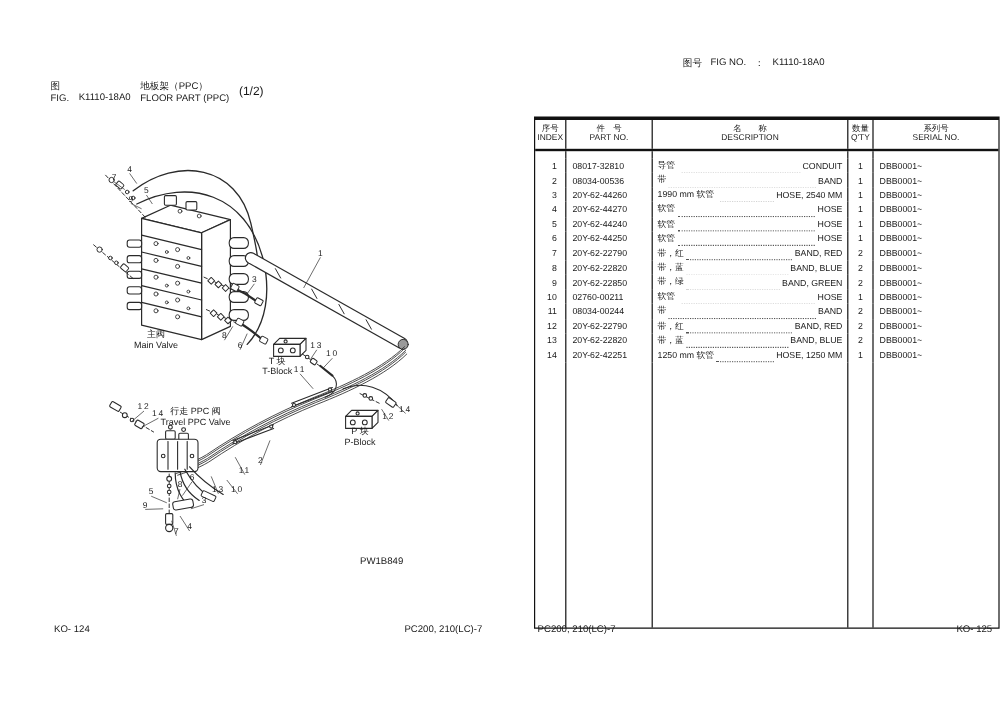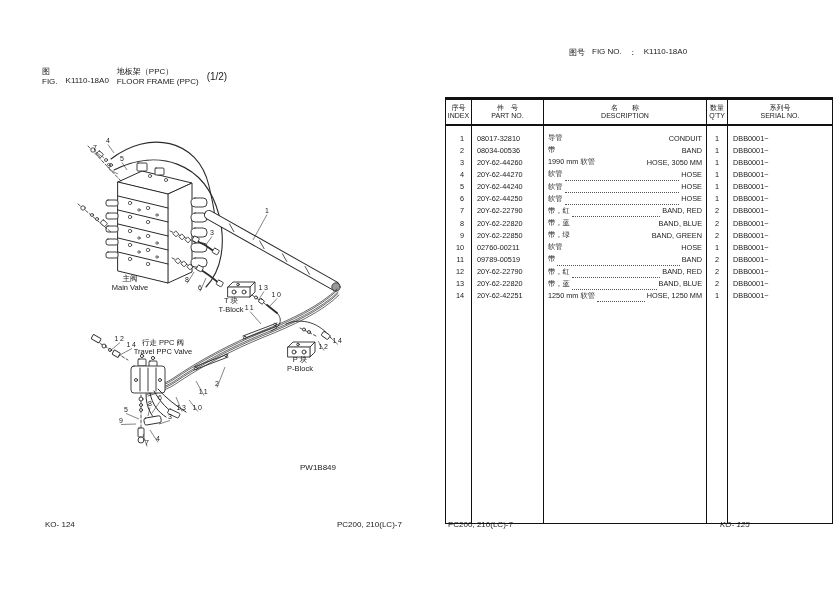--- a/index.html
+++ b/index.html
@@ -41,21 +41,21 @@
 <body>
 
 <div class="abs" id="hdr-left">
   <div class="stack">
     <span>图</span>
     <span>FIG.</span>
   </div>
   <div style="margin-bottom:1px;">K1110-18A0</div>
   <div class="stack">
     <span>地板架（PPC）</span>
-    <span>FLOOR FRAME (PPC)</span>
+    <span>FLOOR PART (PPC)</span>
   </div>
   <div class="sheet">(1/2)</div>
 </div>
 
 <div class="abs" id="hdr-right">
   <span>图号</span>
   <span>FIG NO.</span>
   <span>：</span>
   <span>K1110-18A0</span>
 </div>
@@ -350,21 +350,21 @@
         <span class="desc-dots"></span>
         <span>BAND</span>
       </div>
       <div class="td c-qty">1</div>
       <div class="td c-serial">DBB0001~</div>
       <div class="td c-index">3</div>
       <div class="td c-part">20Y-62-44260</div>
       <div class="td c-desc">
         <span>1990 mm 软管</span>
         <span class="desc-dots"></span>
-        <span>HOSE, 3050 MM</span>
+        <span>HOSE, 2540 MM</span>
       </div>
       <div class="td c-qty">1</div>
       <div class="td c-serial">DBB0001~</div>
       <div class="td c-index">4</div>
       <div class="td c-part">20Y-62-44270</div>
       <div class="td c-desc">
         <span>软管</span>
         <span class="desc-dots"></span>
         <span>HOSE</span>
       </div>
@@ -418,21 +418,21 @@
       <div class="td c-index">10</div>
       <div class="td c-part">02760-00211</div>
       <div class="td c-desc">
         <span>软管</span>
         <span class="desc-dots"></span>
         <span>HOSE</span>
       </div>
       <div class="td c-qty">1</div>
       <div class="td c-serial">DBB0001~</div>
       <div class="td c-index">11</div>
-      <div class="td c-part">09789-00519</div>
+      <div class="td c-part">08034-00244</div>
       <div class="td c-desc">
         <span>带</span>
         <span class="desc-dots"></span>
         <span>BAND</span>
       </div>
       <div class="td c-qty">2</div>
       <div class="td c-serial">DBB0001~</div>
       <div class="td c-index">12</div>
       <div class="td c-part">20Y-62-22790</div>
       <div class="td c-desc">
@@ -464,13 +464,13 @@
       <div class="td c-part"></div>
       <div class="td c-desc"></div>
       <div class="td c-qty"></div>
       <div class="td c-serial"></div>
     </div>
 </div>
 
 <div class="abs ftr" style="left:45px;text-align:right;">KO- 124</div>
 <div class="abs ftr" style="left:337px;">PC200, 210(LC)-7</div>
 <div class="abs ftr" style="left:448px;">PC200, 210(LC)-7</div>
-<div class="abs ftr" style="left:720px;font-style:italic;">KO- 125</div>
+<div class="abs ftr" style="left:797px;">KO- 125</div>
 
 </body></html>

